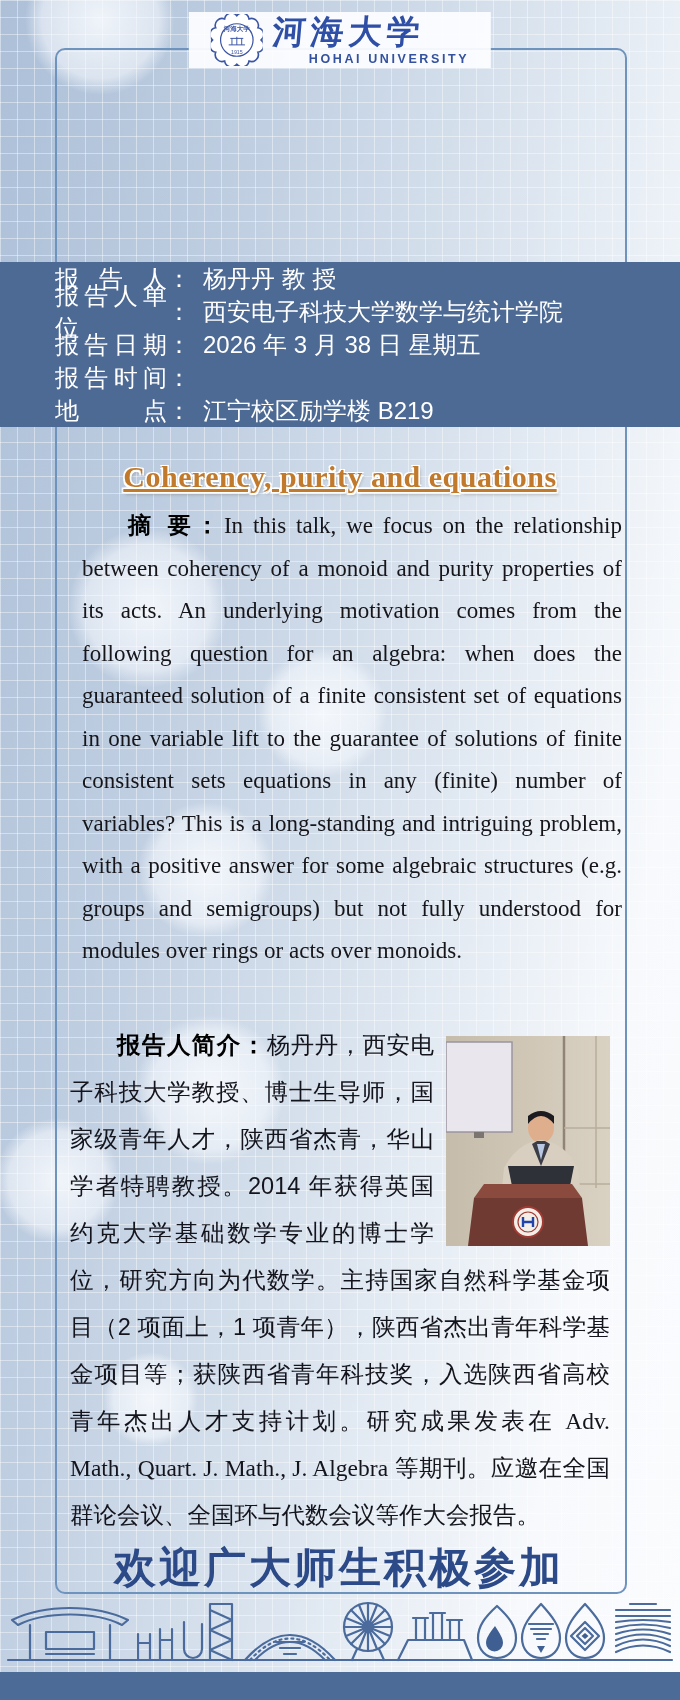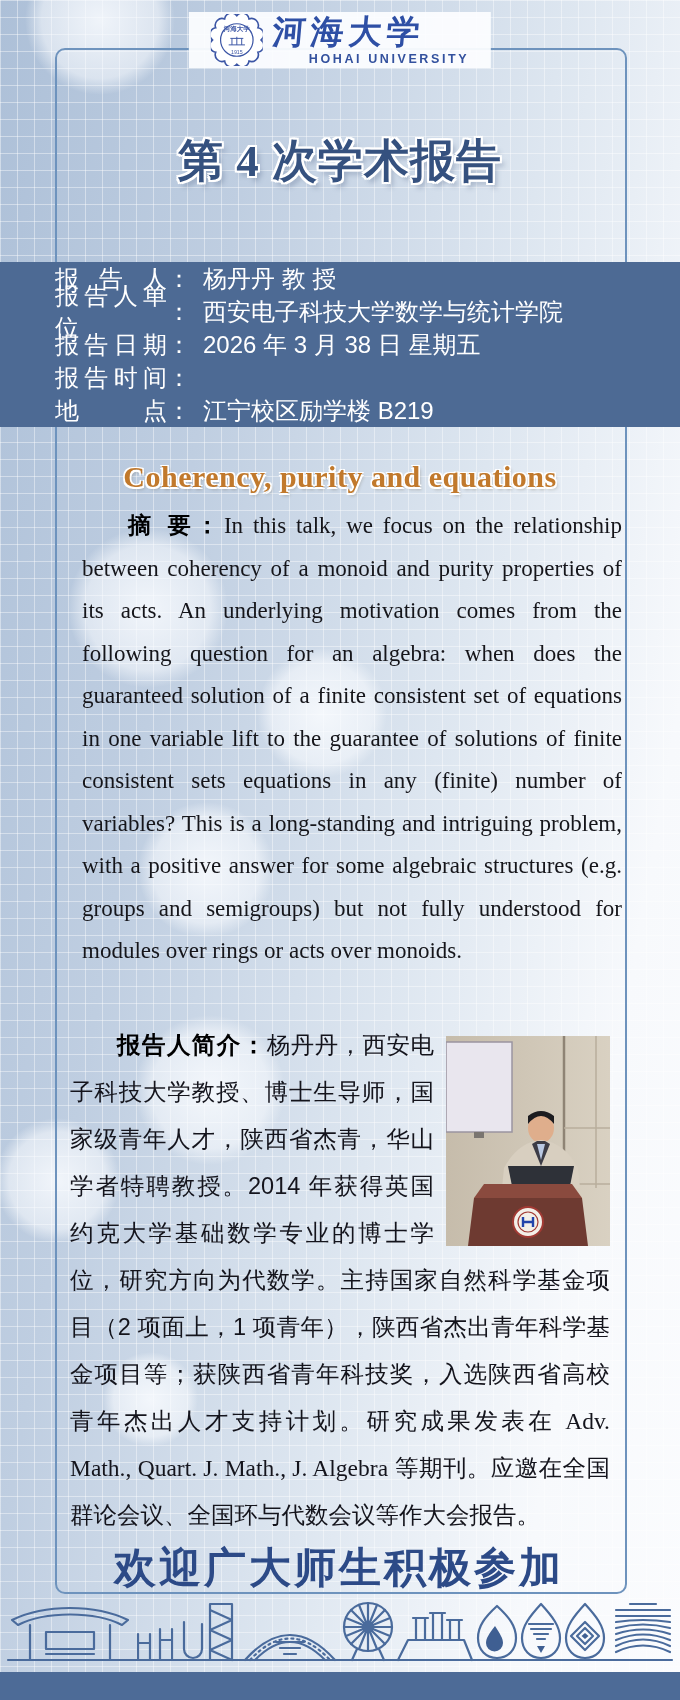--- a/index.html
+++ b/index.html
@@ -34,21 +34,21 @@
     text-shadow:-2px -2px 0 #fff,2px -2px 0 #fff,-2px 2px 0 #fff,2px 2px 0 #fff,
       0 -2px 0 #fff,0 2px 0 #fff,-2px 0 0 #fff,2px 0 0 #fff,4px 5px 5px rgba(70,90,125,.35);}
   .info-band{position:absolute;top:262px;left:0;width:680px;height:165px;background:#4d6a94;z-index:3;}
   .info-row{display:flex;align-items:center;height:33px;padding-left:55px;color:#fff;font-size:24px;}
   .info-label{display:inline-block;width:112px;text-align:justify;text-align-last:justify;}
   .info-colon{display:inline-block;}
   .info-value{margin-left:12px;white-space:nowrap;}
   .talk-title{position:absolute;top:460px;left:0;width:680px;text-align:center;margin:0;
     font-family:"Liberation Serif",serif;font-weight:bold;font-size:30px;color:#c1792c;
     letter-spacing:.5px;z-index:2;
-    text-shadow:-1.5px -1.5px 0 #fff,1.5px -1.5px 0 #fff,-1.5px 1.5px 0 #fff,1.5px 1.5px 0 #fff,2px 3px 3px rgba(90,80,60,.3);}
+    text-shadow:-1.5px -1.5px 0 #fff,1.5px -1.5px 0 #fff,-1.5px 1.5px 0 #fff,1.5px 1.5px 0 #fff,2px 3px 3px rgba(90,80,60,.3);text-decoration:underline;}
   .abstract{position:absolute;top:492px;left:70px;width:540px;margin:12px;
     font-family:"Liberation Serif",serif;font-size:23px;line-height:42.5px;
     text-align:justify;color:#15151a;text-indent:46px;z-index:2;}
   .abs-label{font-family:"Liberation Sans",sans-serif;font-weight:bold;color:#000;letter-spacing:1px;}
   .bio{position:absolute;top:1022px;left:70px;width:540px;z-index:2;}
   .bio-photo{float:right;width:164px;height:210px;margin:14px 0 10px 12px;}
   .bio-text{margin:0;font-size:23.5px;line-height:47px;font-weight:normal;
     text-align:justify;color:#14141c;text-indent:47px;}
   .bio-label{letter-spacing:1px;color:#000;}
   .bio-journals{font-family:"Liberation Serif",serif;}
@@ -85,21 +85,20 @@
       <path d="M24,30 h16 M26,30 v8 M32,28 v10 M38,30 v8 M22,38 h20" stroke="#3b55a5" stroke-width="1.2" fill="none"></path>
       <text x="32" y="49" text-anchor="middle" font-size="6.5" fill="#3b55a5">1915</text>
     </svg>
     <div>
       <div class="uni-cn">河海大学</div>
       <div class="uni-en">HOHAI UNIVERSITY</div>
     </div>
   </header>
 
   <h1 class="main-title">
-    <div>第 4 次学术报告</div>
   </h1>
 
   <section class="info-band">
     <div class="info-row">
       <span class="info-label">报告人</span>
         <span class="info-colon">：</span>
       <span class="info-value">杨丹丹 教 授</span>
     </div>
     <div class="info-row">
       <span class="info-label">报告人单位</span>

